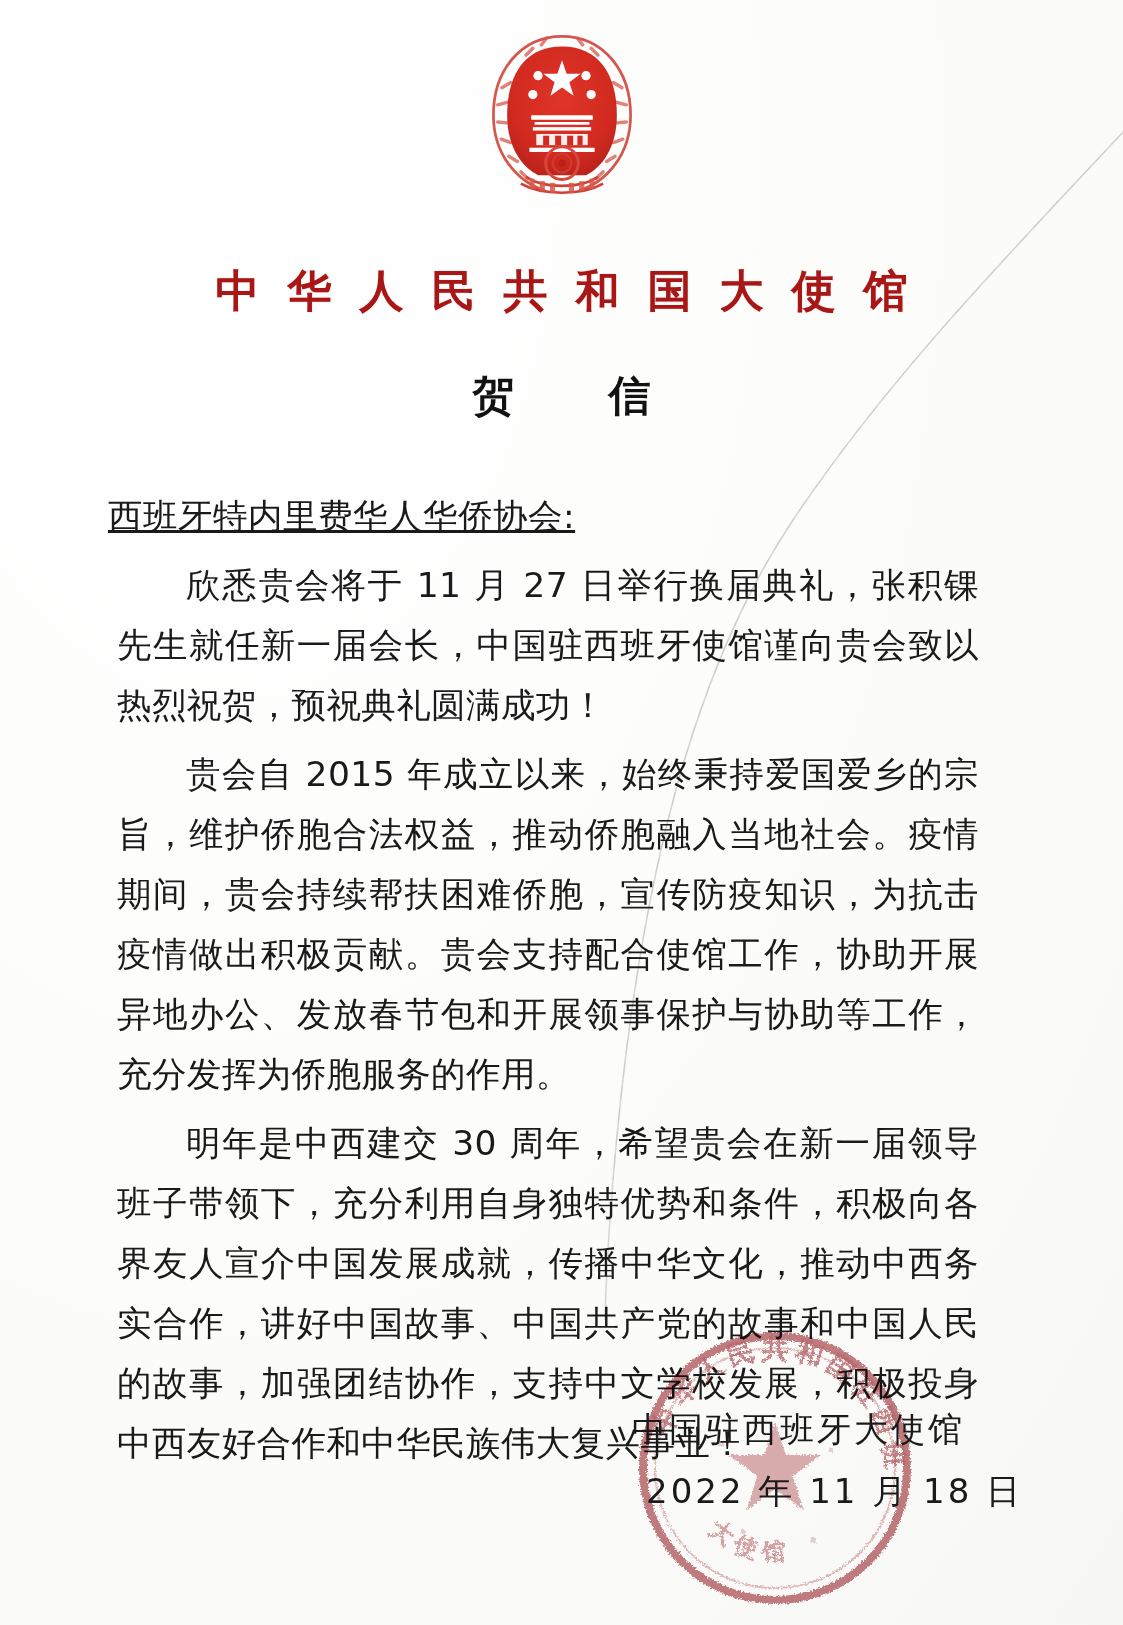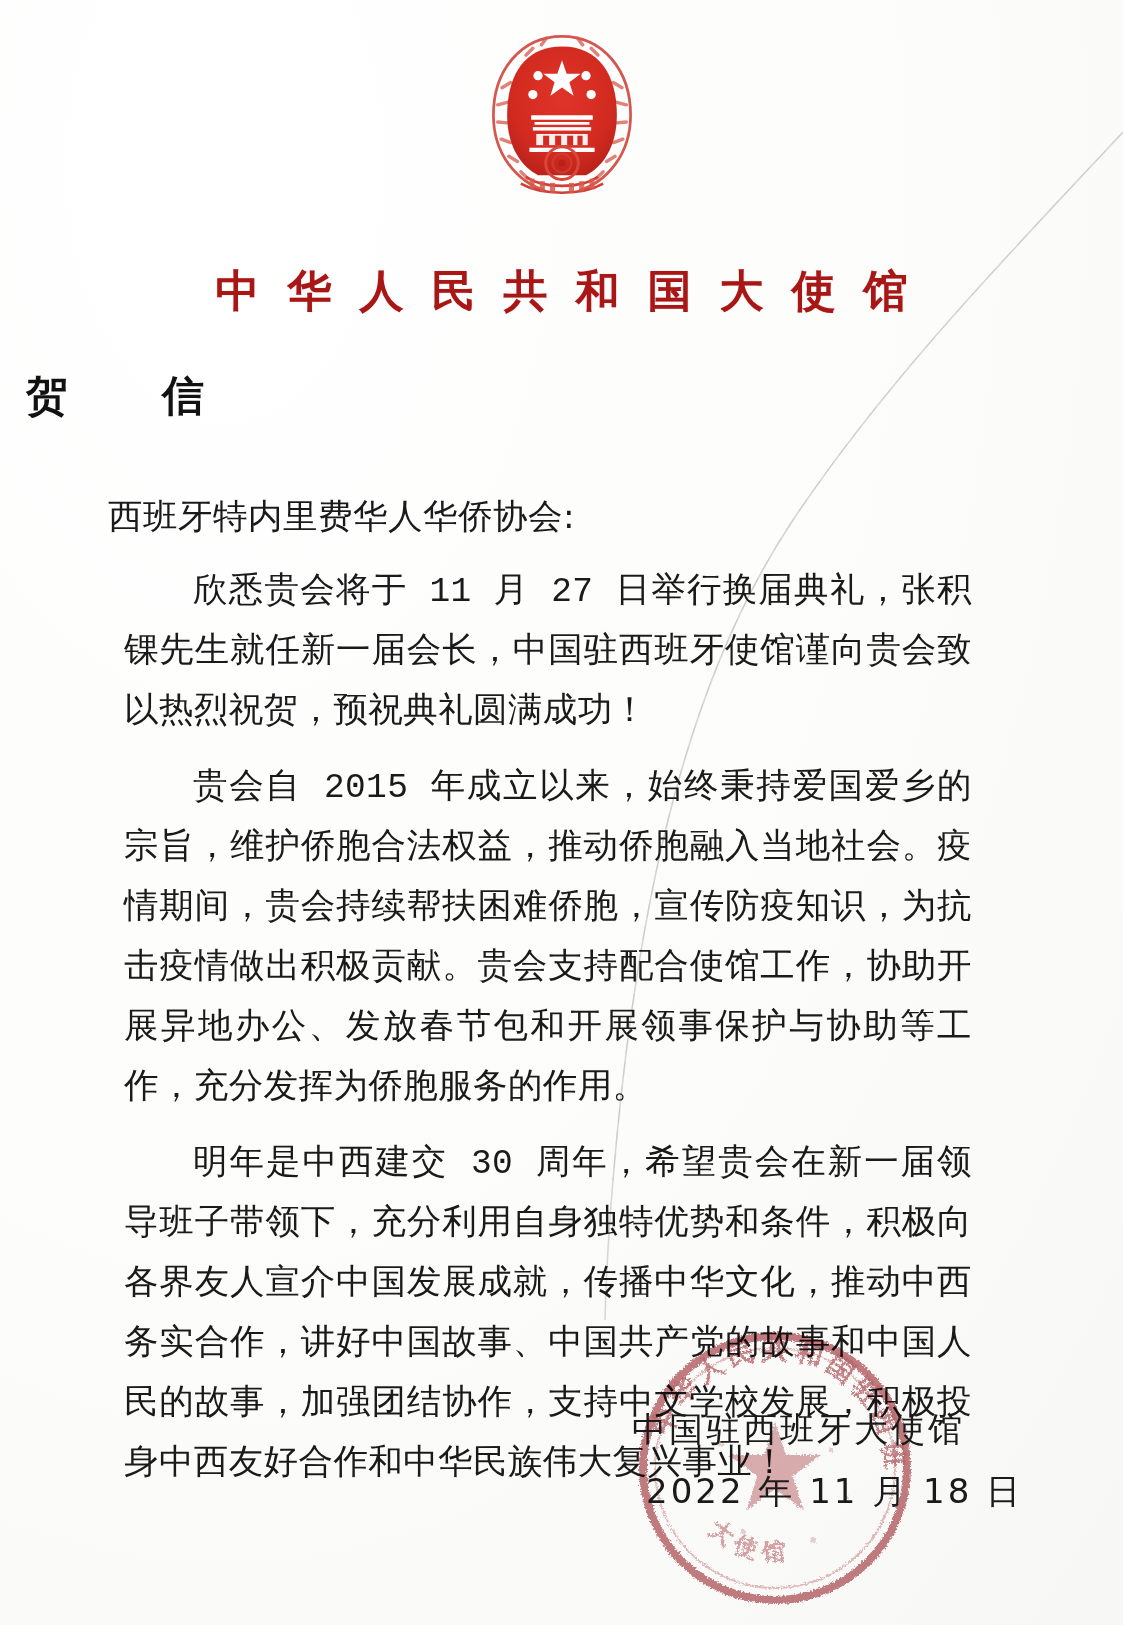--- a/index.html
+++ b/index.html
@@ -67,20 +67,21 @@
     white-space: nowrap;
     text-shadow: 0 0 1px rgba(168,22,22,0.35);
   }
 
   
   .doc-title {
     position: absolute;
     top: 368px;
     left: 0;
     right: 0;
+    text-align: center;
     color: #121212;
     font-family: "DejaVu Sans", "Liberation Sans", sans-serif;
     font-size: 42px;
     font-weight: bold;
     letter-spacing: 26px;
     text-indent: 26px;
   }
 
   
   .body-block {
@@ -89,28 +90,28 @@
     left: 108px;
     width: 880px;
     color: #1a1a1a;
     font-family: "DejaVu Sans", "Liberation Sans", sans-serif;
     font-size: 34.5px;
     line-height: 60px;
   }
   .salutation {
     margin: 0 0 4px 0;
     letter-spacing: 0.5px;
+    text-decoration: underline;
   }
   .para {
-    margin: 16px;
+    margin: 9px;
     text-indent: 2em;
     text-align: justify;
     text-justify: inter-ideograph;
     letter-spacing: 0.4px;
-    font-family: Liberation Mono, monospace;
   }
 
   
   .signature-block {
     position: absolute;
     left: 620px;
     top: 1398px;
     width: 360px;
     text-align: left;
     color: #1a1a1a;

